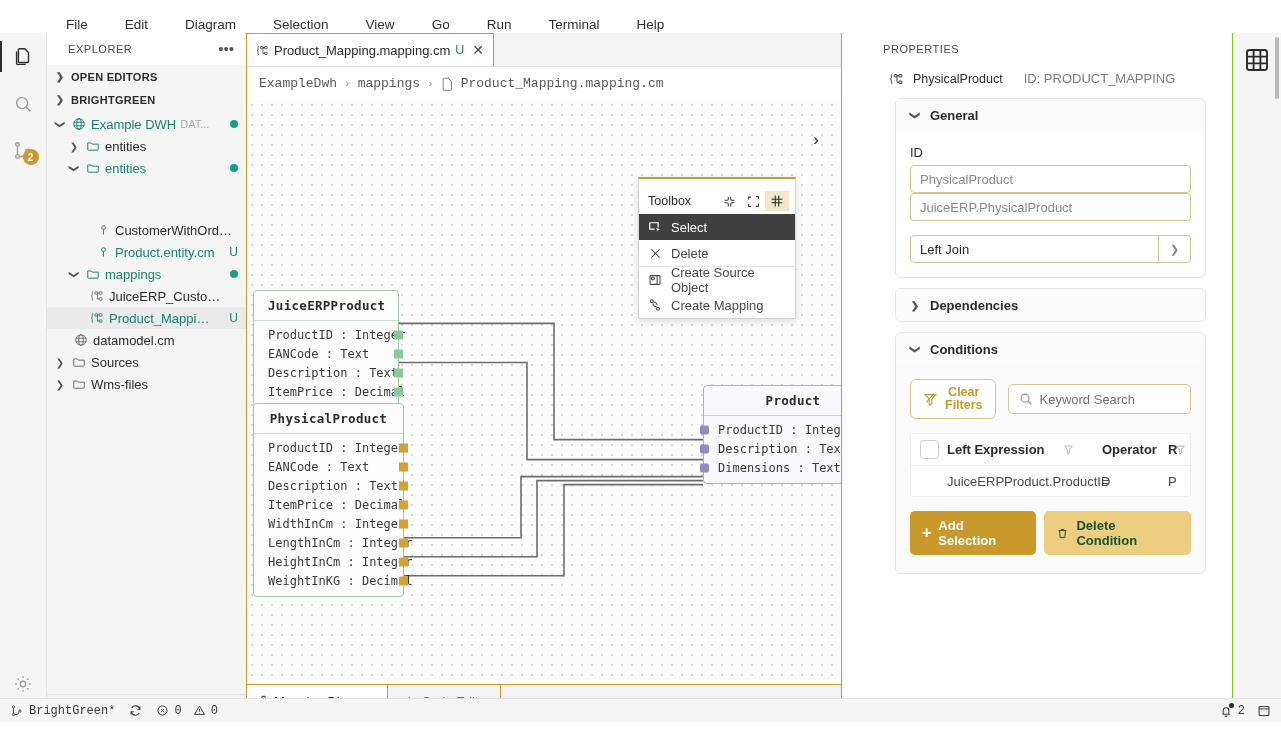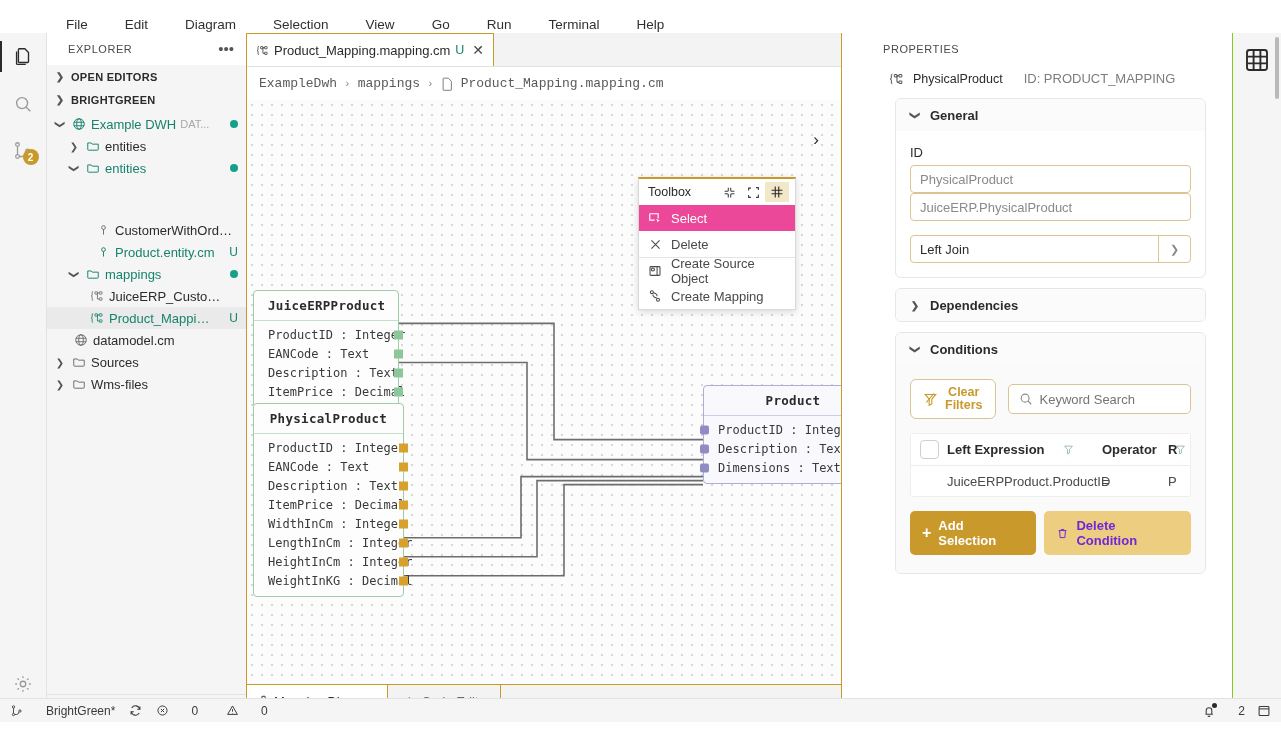--- a/index.html
+++ b/index.html
@@ -153,30 +153,30 @@
   .port.amber  { background: #d6a12c; }
   .port.purple { background: #8f8cc4; border-radius: 2px; }
   svg.wires { position: absolute; inset: 0; width: 100%; height: 100%; pointer-events: none; }
 
   
   .toolbox {
     position: absolute; left: 391px; top: 77px; width: 158px;
     background: #ffffff; border: 1px solid #d8d8d8; border-top: 2px solid #c9992b;
     box-shadow: 0 2px 7px rgba(0,0,0,.14); z-index: 6;
   }
-  .tb-head { height: 26px; display: flex; align-items: center; padding: 0 6px 0 9px; gap: 0; }
+  .tb-head { height: 26px; display: flex; align-items: center; padding: 0 6px 0 9px; gap: 0; margin-top: 9px; }
   .tb-head .tb-title { font-size: 12.5px; color: #2b2b2b; flex: 1; }
   .tb-btn { width: 24px; height: 20px; display: flex; align-items: center;
             justify-content: center; color: #3a3a3a; }
   .tb-btn.on { background: #f2e7c9; }
   .tb-item {
     height: 26px; display: flex; align-items: center; gap: 8px; padding-left: 8px;
     font-size: 13px; color: #4a4a4a;
   }
-  .tb-item.sel { background: #ec4899; color: #ffffff; }
+  .tb-item.sel { background: #404040; color: #ffffff; }
   .tb-item.div { border-top: 1px solid #e4e4e4; }
   .tb-ic { width: 16px; display: flex; align-items: center; justify-content: center; }
   .canvas-arrow {
     position: absolute; right: 22px; top: 30px; font-size: 17px; color: #2b2b2b;
     z-index: 4;
   }
 
   
   .props {
     position: absolute; top: 33px; left: 841px; width: 392px; height: 684px;
@@ -246,42 +246,42 @@
   .ct-row .cell.c1 { width: 155px; }
   .ct-row .cell.c2 { width: 66px; }
   .funnel { color: #9ab0bd; }
   .cond-btns { display: flex; gap: 8px; margin-top: 14px; }
   .btn-add {
     display: flex; align-items: center; gap: 7px; padding: 7px 12px; border-radius: 5px;
     background: #c9992b; color: #fff; font-size: 13px; font-weight: bold;
   }
   .btn-del {
     display: flex; align-items: center; gap: 7px; padding: 7px 12px; border-radius: 5px;
-    background: #edcd80; color: #6d28d9; font-size: 13px; font-weight: bold;
+    background: #edcd80; color: #14532d; font-size: 13px; font-weight: bold;
   }
 
   
   .rightrail {
     position: absolute; top: 33px; left: 1233px; width: 48px; height: 684px;
     background: #f5f5f5; display: flex; flex-direction: column; align-items: center;
     padding-top: 10px;
   }
   .rr-icon { width: 34px; height: 34px; display: flex; align-items: center;
              justify-content: center; color: #2b2b2b; }
   .rr-scroll { position: absolute; right: 2px; top: 4px; width: 4px; height: 62px;
                background: #b9b9b9; border-radius: 2px; }
 
   
   .statusbar {
     position: absolute; top: 698px; left: 0; width: 1281px; height: 24px;
     background: #f5f5f5; border-top: 1px solid #e2e2e2;
     display: flex; align-items: center; padding: 0 10px; gap: 14px;
     font-size: 12px; color: #3a3a3a;
   }
-  .sb-grp { display: flex; align-items: center; gap: 22px; }
+  .sb-grp { display: flex; align-items: center; gap: 5px; font-family: Liberation Mono, monospace; }
   .sb-right { margin-left: auto; display: flex; align-items: center; gap: 12px; }
   .below-status { position: absolute; top: 722px; left: 0; width: 1281px; height: 28px;
                   background: #ffffff; }
   svg { display: block; }
 </style>
 </head>
 <body>
 
 <div id="app">
 

